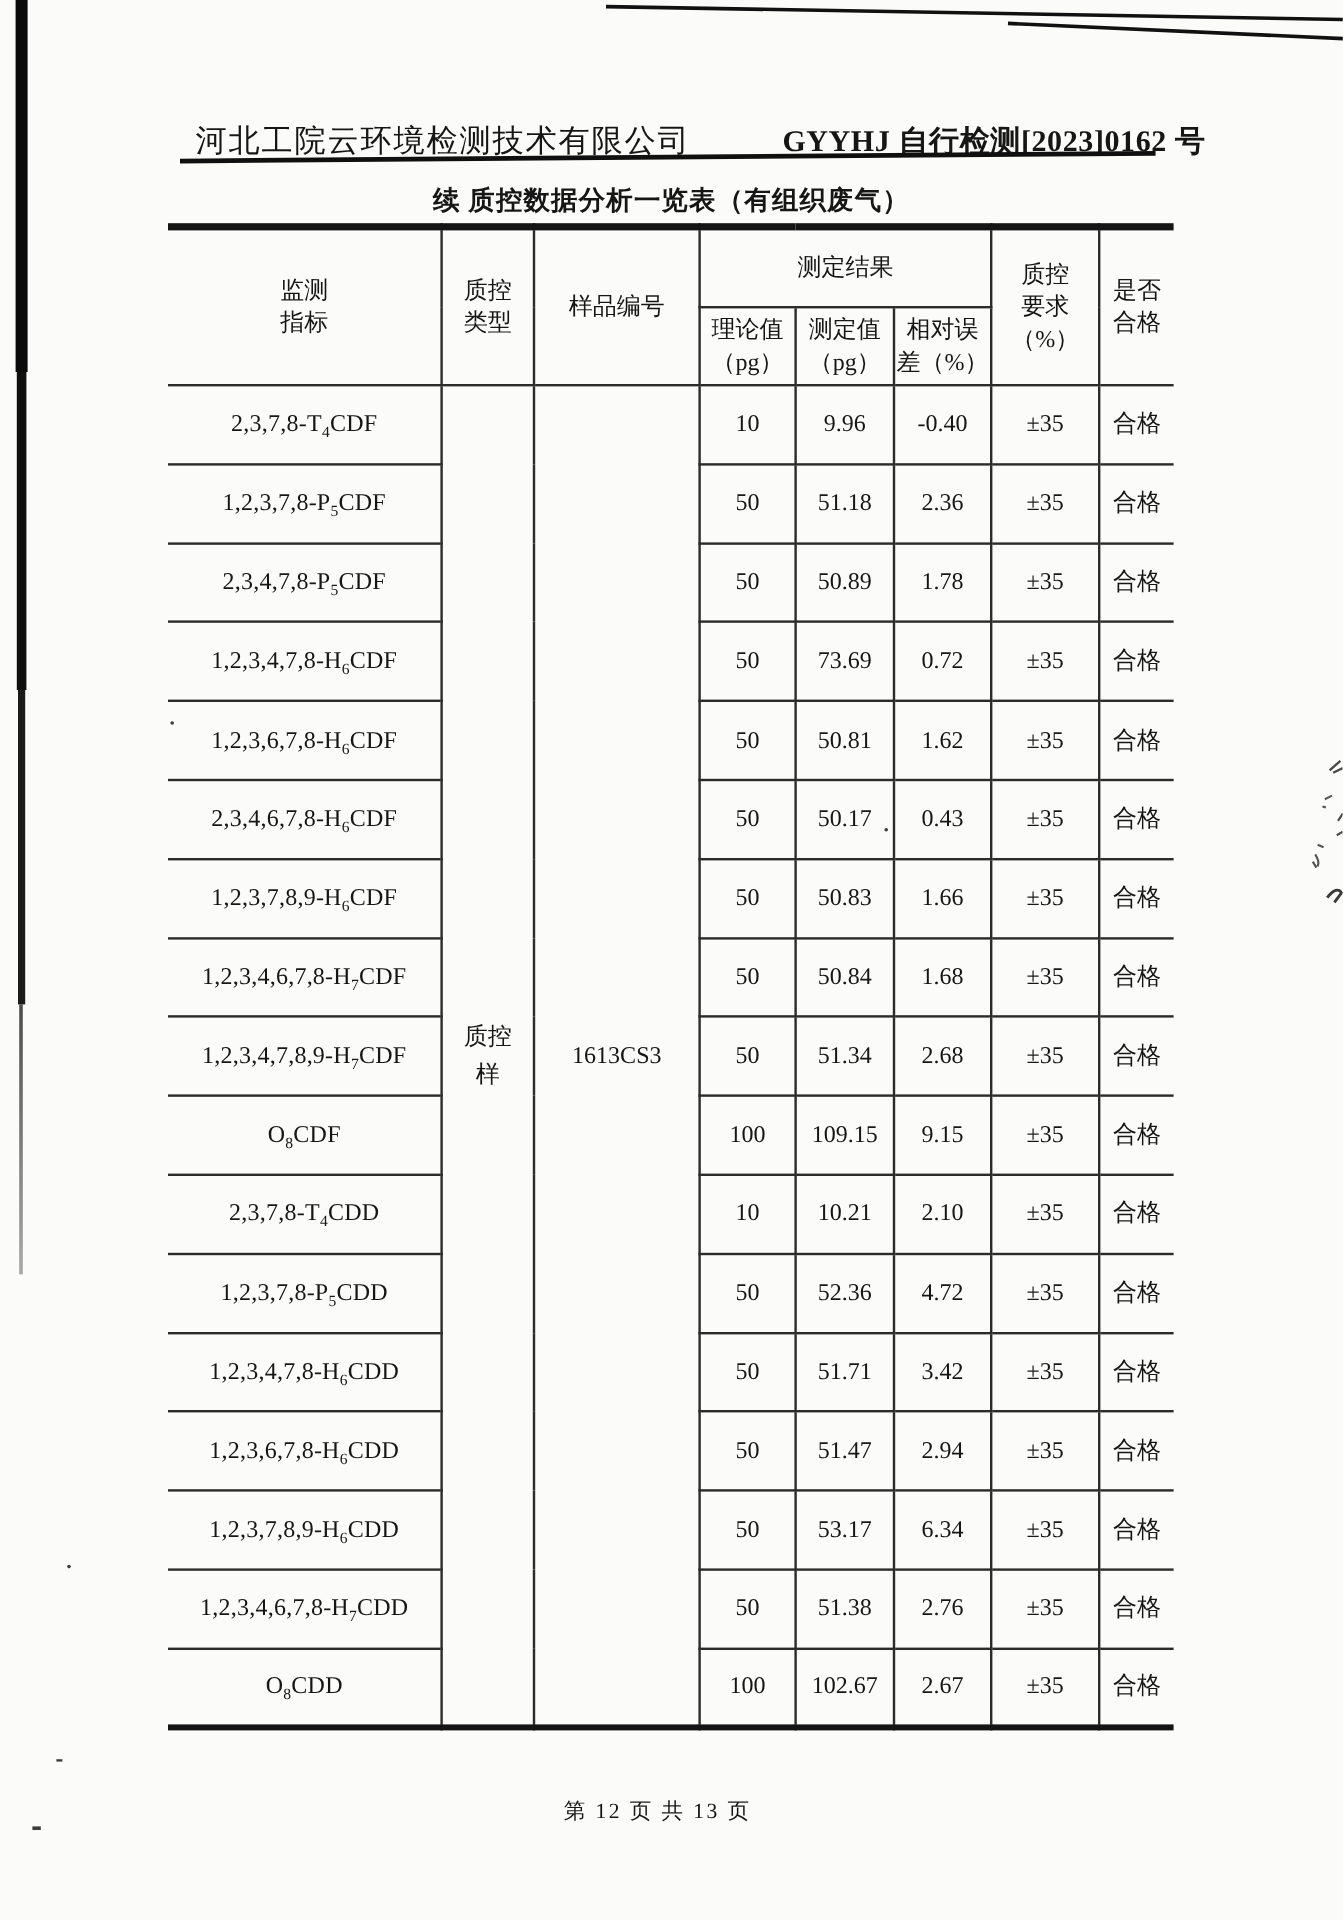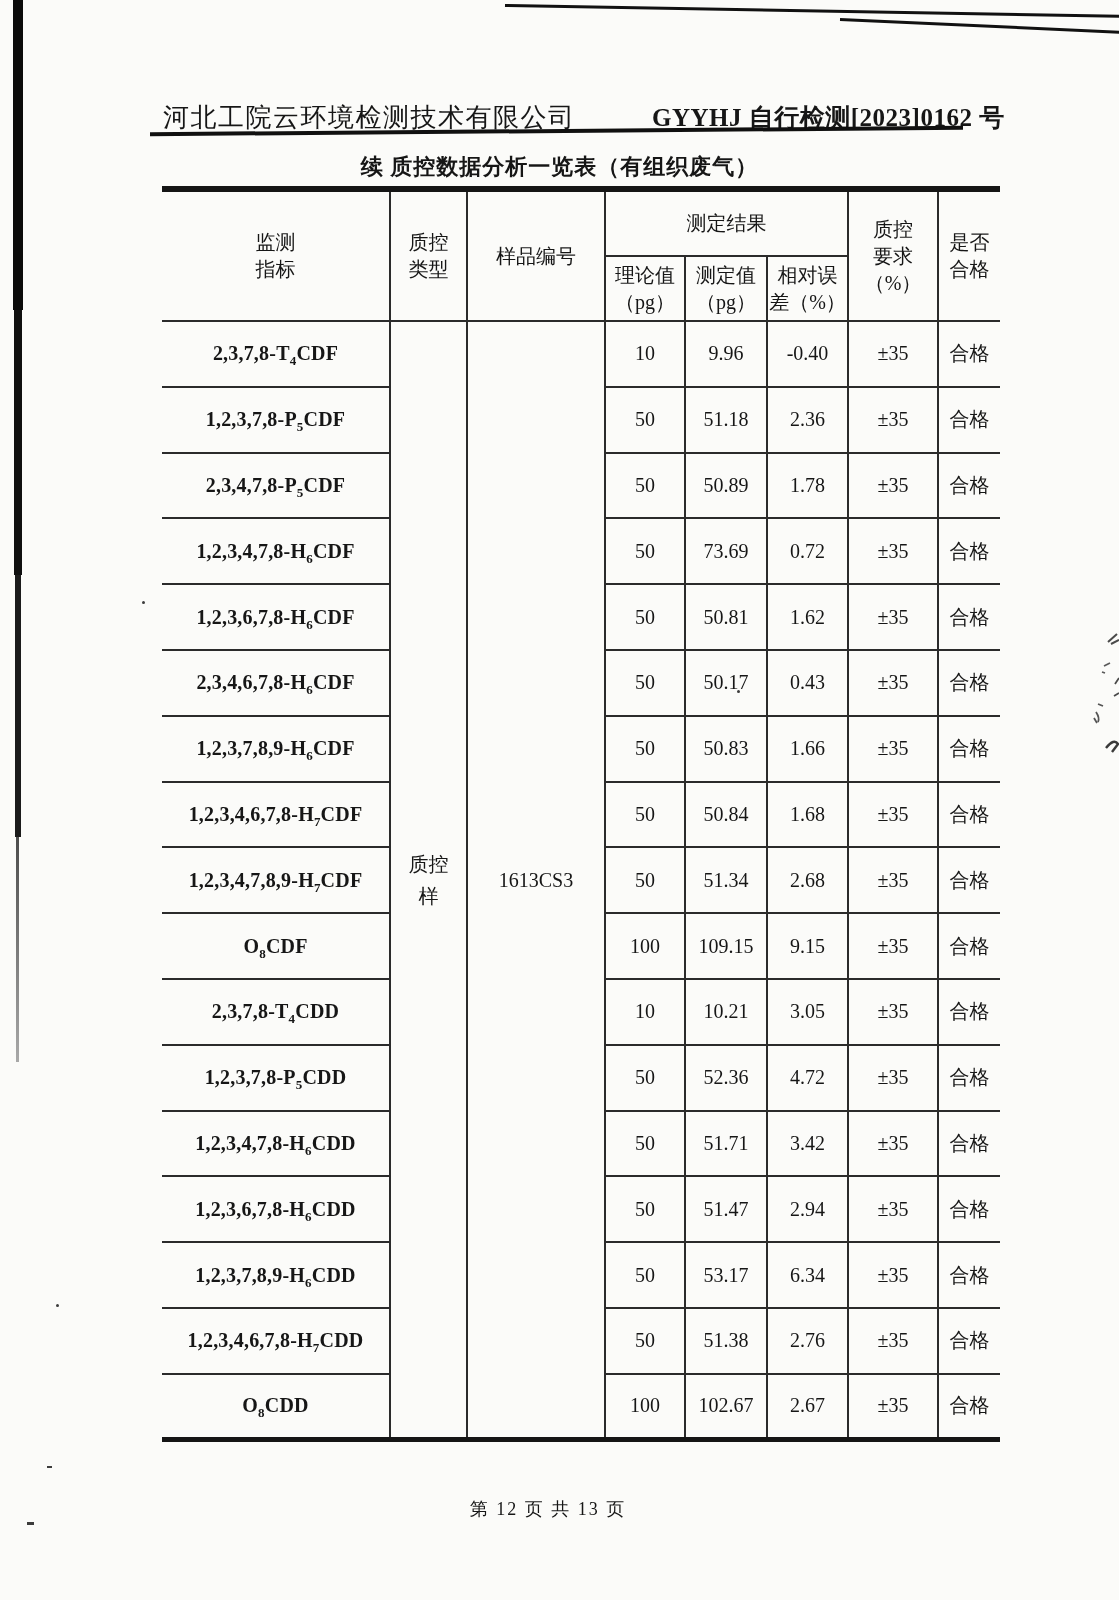--- a/index.html
+++ b/index.html
@@ -21,32 +21,32 @@
   .scan-line.t2  { left:840px; top:18px; width:282px; height:3px; transform:rotate(2.6deg); }
   .speck         { position:absolute; background:#3c3c3c; border-radius:50%; }
   .edge-marks    { position:absolute; left:1078px; top:600px; }
   
   .company  { position:absolute; left:163px; top:100px; font-size:26px; font-weight:normal; letter-spacing:1.5px; }
   .doc-no   { position:absolute; left:652px; top:101px; font-size:25px; font-weight:bold; letter-spacing:.5px; }
   .hdr-rule { position:absolute; left:150px; top:129px; width:813px; height:4px; background:#101010; transform:rotate(-0.45deg); }
   .title    { position:absolute; left:0; top:152px; width:1119px; text-align:center;
               font-size:22px; font-weight:bold; letter-spacing:1px; }
   
-  table { position:absolute; left:162px; top:186px; width:838px;
+  table { position:absolute; left:140px; top:186px; width:838px;
           border-collapse:collapse; table-layout:fixed;
           border-top:6px solid #151515; border-bottom:5px solid #151515; }
   th,td { border:2px solid #2b2b2b; padding:0; text-align:center; vertical-align:middle;
           white-space:pre-line; font-weight:normal; font-size:20px; line-height:1.35;
           overflow:hidden; }
   tr > th:first-child, td.c1 { border-left:none; }
   tr > th:last-child,  td.c8 { border-right:none; }
   thead tr.r1 { height:67px; }
   thead tr.r2 { height:65px; }
   tbody tr    { height:65.8px; }
-  td.c1  { font-size:20px; letter-spacing:.2px;font-weight:bold; }
+  td.c1  { font-size:20px; letter-spacing:.2px; }
   td sub { font-size:13px; line-height:0; }
   td.merged { font-size:20px; line-height:1.6; }
   .footer { position:absolute; left:0; top:1481px; width:1096px; text-align:center;
             font-size:18px; letter-spacing:2px;margin-top:16px; }
 </style>
 </head>
 <body>
 
 <div class="scan-bar b1"></div>
 <div class="scan-bar b2"></div>
@@ -187,21 +187,21 @@
         <td class="c4">100</td>
         <td class="c5">109.15</td>
         <td class="c6">9.15</td>
         <td class="c7">±35</td>
         <td class="c8">合格</td>
       </tr>
       <tr>
         <td class="c1"><span>2,3,7,8-T</span><sub>4</sub><span>CDD</span></td>
         <td class="c4">10</td>
         <td class="c5">10.21</td>
-        <td class="c6">3.05</td>
+        <td class="c6">2.10</td>
         <td class="c7">±35</td>
         <td class="c8">合格</td>
       </tr>
       <tr>
         <td class="c1"><span>1,2,3,7,8-P</span><sub>5</sub><span>CDD</span></td>
         <td class="c4">50</td>
         <td class="c5">52.36</td>
         <td class="c6">4.72</td>
         <td class="c7">±35</td>
         <td class="c8">合格</td>

